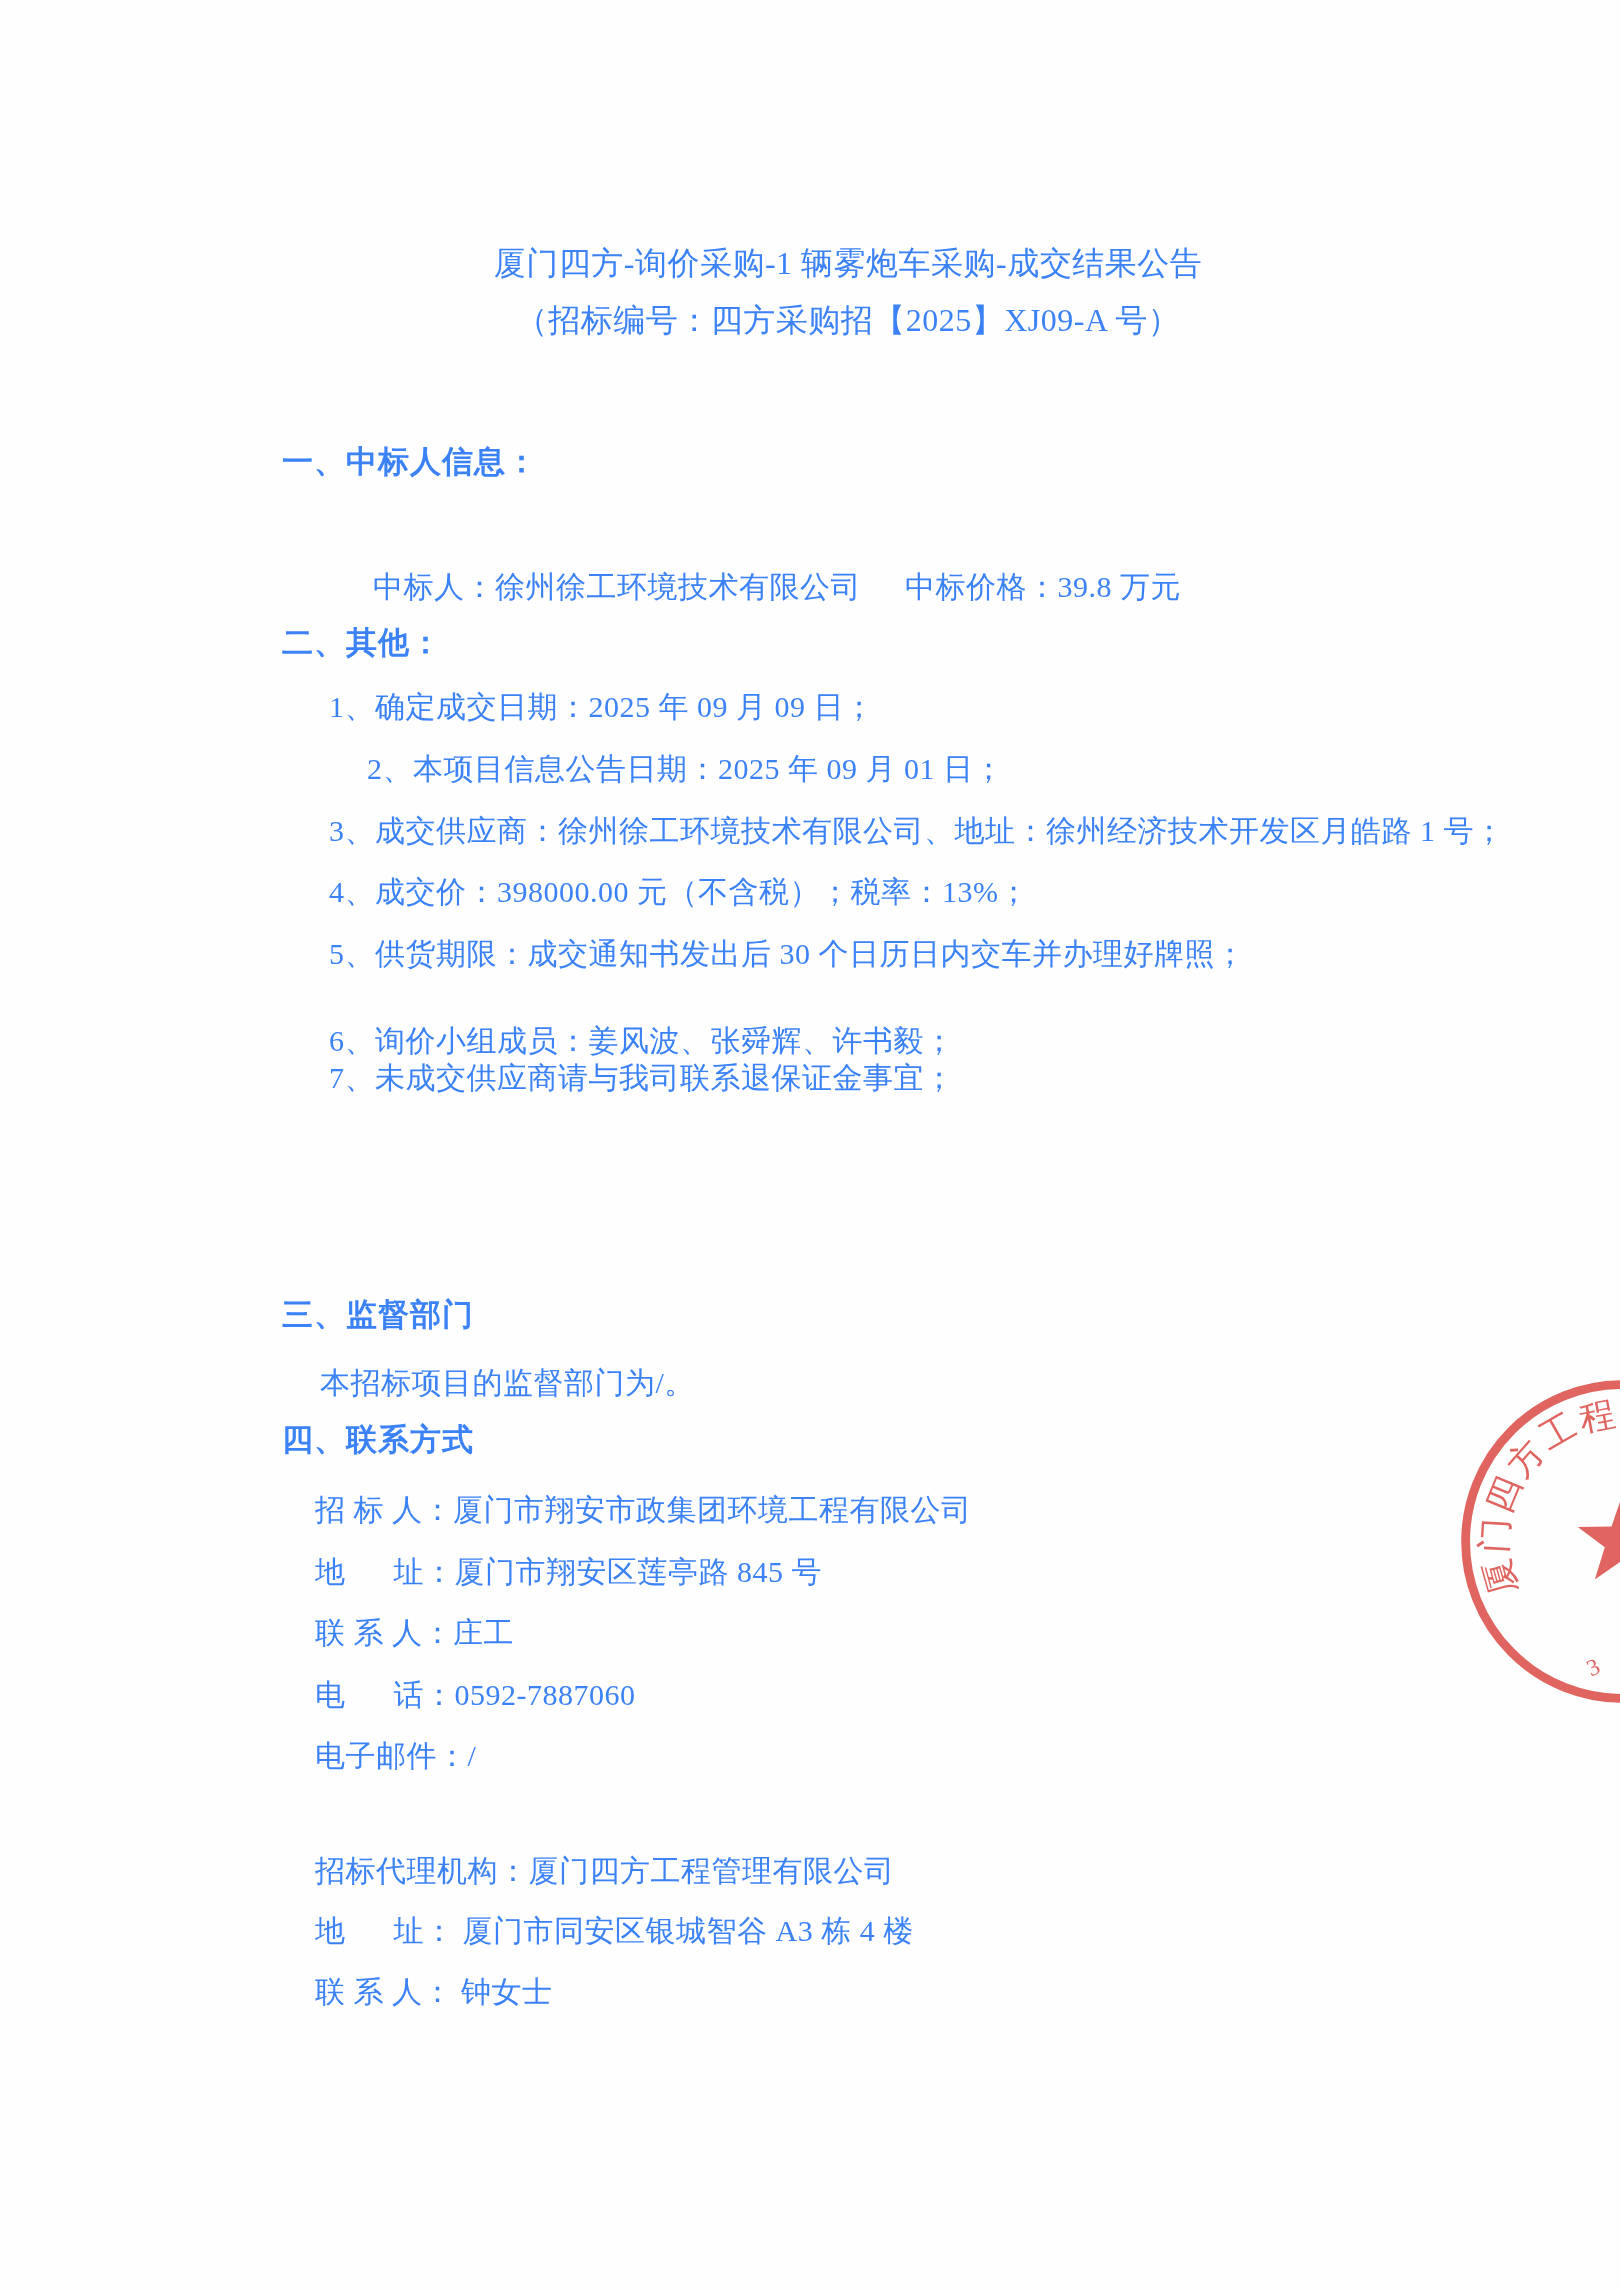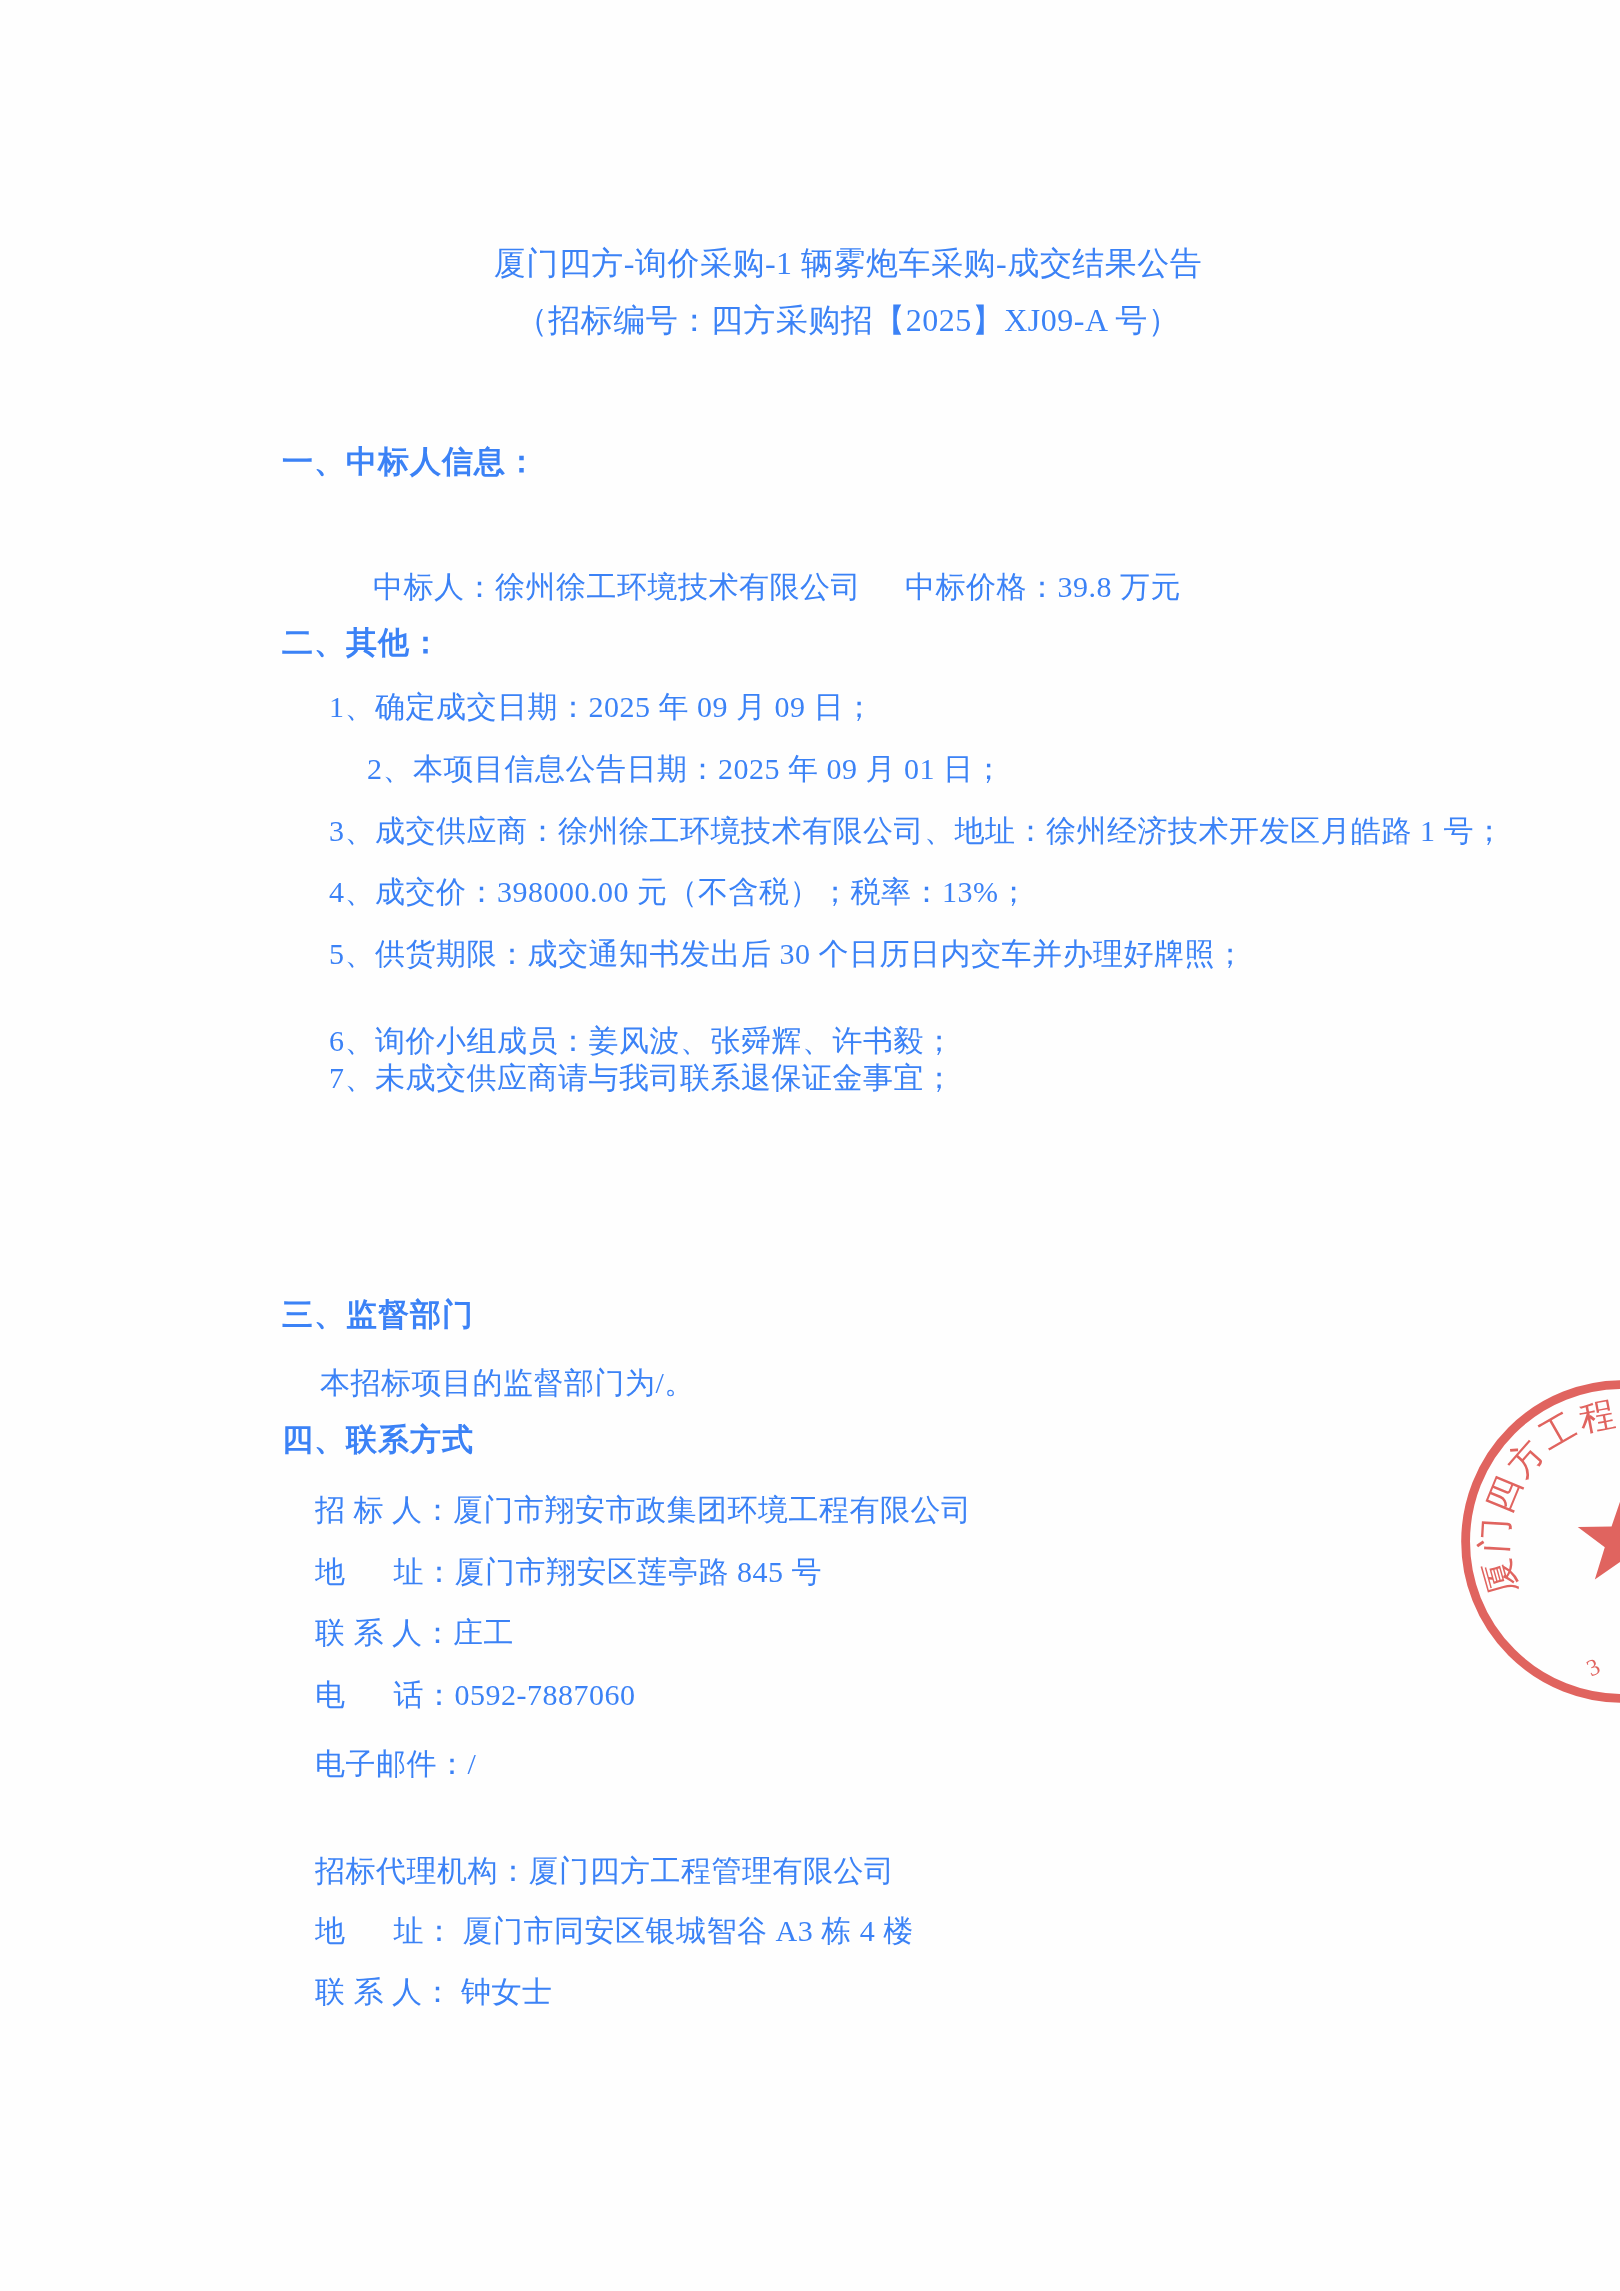--- a/index.html
+++ b/index.html
@@ -70,21 +70,21 @@
 
   <div class="abs sec-heading" style="left:282px; top:1296px;">三、监督部门</div>
   <div class="abs" style="left:320px; top:1364px;">本招标项目的监督部门为/。</div>
 
   <div class="abs sec-heading" style="left:282px; top:1421px;">四、联系方式</div>
 
   <div class="row" style="left:315px; top:1491px;"><span class="lbl">招 标 人：</span><span class="val">厦门市翔安市政集团环境工程有限公司</span></div>
   <div class="row" style="left:315px; top:1553px;"><span class="lbl">地      址：</span><span class="val">厦门市翔安区莲亭路 845 号</span></div>
   <div class="row" style="left:315px; top:1614px;"><span class="lbl">联 系 人：</span><span class="val">庄工</span></div>
   <div class="row" style="left:315px; top:1676px;"><span class="lbl">电      话：</span><span class="val">0592-7887060</span></div>
-  <div class="row" style="left:315px; top:1737px;margin-top:8px;"><span class="lbl">电子邮件：</span><span class="val">/</span></div>
+  <div class="row" style="left:315px; top:1737px;"><span class="lbl">电子邮件：</span><span class="val">/</span></div>
 
   <div class="row" style="left:315px; top:1852px;"><span class="lbl">招标代理机构：</span><span class="val">厦门四方工程管理有限公司</span></div>
   <div class="row" style="left:315px; top:1912px;"><span class="lbl">地      址：</span><span class="val"> 厦门市同安区银城智谷 A3 栋 4 楼</span></div>
   <div class="row" style="left:315px; top:1973px;"><span class="lbl">联 系 人：</span><span class="val"> 钟女士</span></div>
 
   <svg class="seal" viewBox="0 0 360 360" aria-hidden="true" style="font-size:31px">
     <circle cx="180" cy="180" r="160" fill="none" stroke-width="9" stroke="#dd4f4a"></circle>
     <path d="M180,132 L168.83,164.63 L134.35,165.17 L161.93,185.87 L151.79,218.83 L180,199 L208.21,218.83 L198.07,185.87 L225.65,165.17 L191.17,164.63 Z" fill="#dd4f4a"></path>
     <defs>
       <path id="sealTextPath" d="M 73.1 229.9 A 118 118 0 1 1 286.9 229.9" fill="none"></path>

